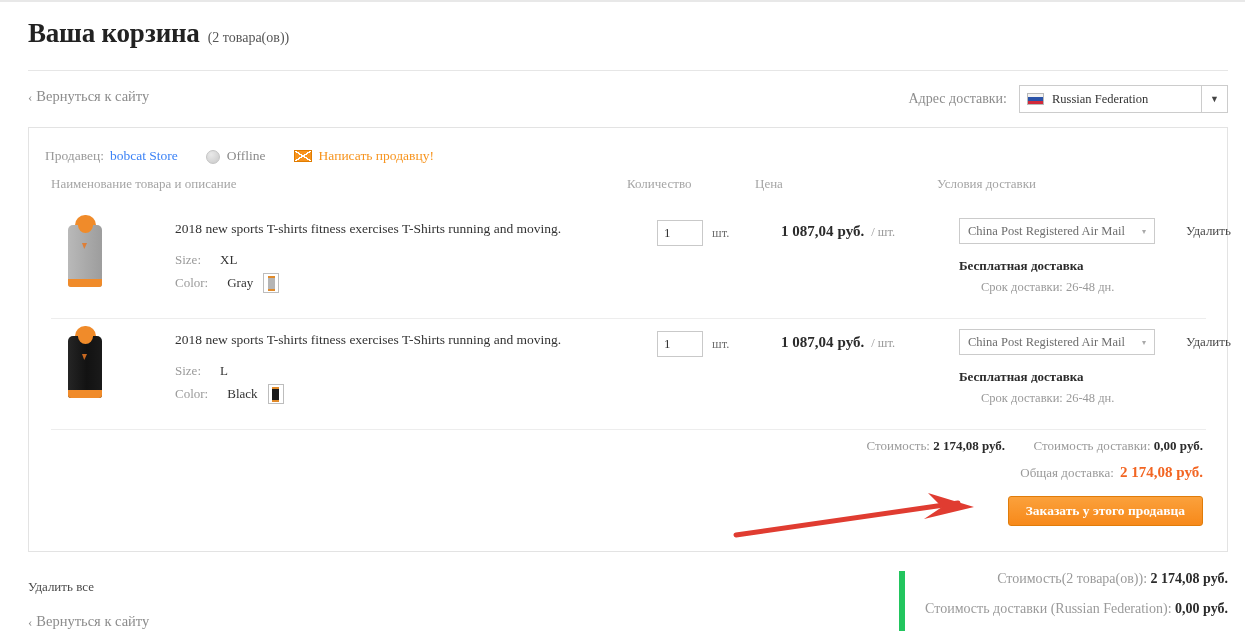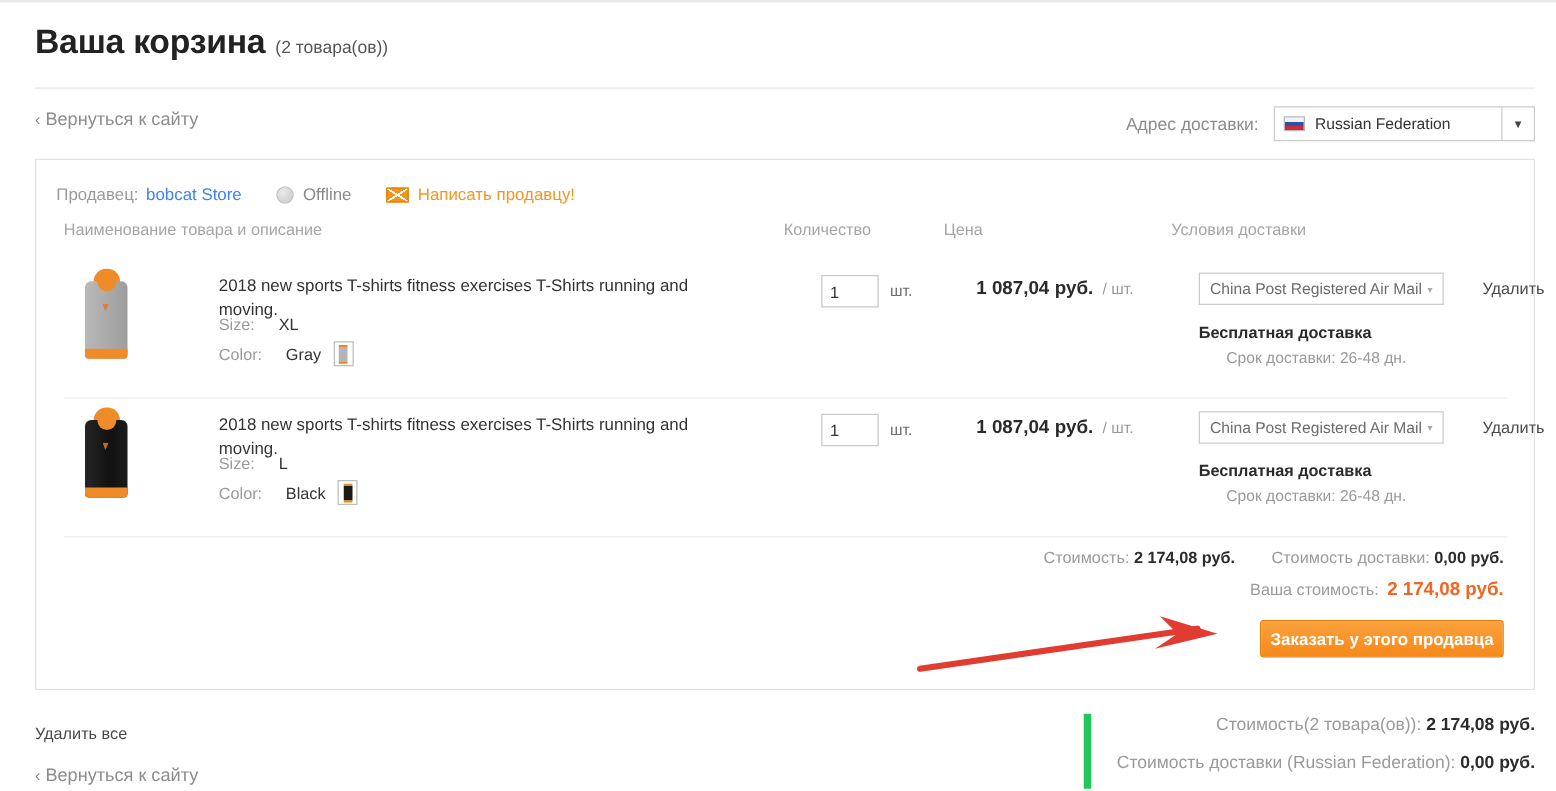--- a/index.html
+++ b/index.html
@@ -4,21 +4,21 @@
 <style>
   * { box-sizing: border-box; }
   html, body {
     margin: 0; padding: 0;
     width: 1245px; height: 633px;
     background: #ffffff;
     font-family: "Liberation Sans", sans-serif;
     color: #333333;
     overflow: hidden;
   }
-  .page { position: relative; width: 1245px; height: 562px; }
+  .page { position: relative; width: 1245px; height: 562px; font-family: Liberation Serif, serif; }
 
   .top-rule {
     position: absolute; left: 0; top: 0; width: 1245px; height: 2px;
     background: #e8e8e8;
   }
 
   
   .cart-header {
     position: absolute; left: 28px; top: 18px;
     display: flex; align-items: baseline; gap: 8px;
@@ -222,21 +222,21 @@
   .tot-line1 { font-size: 13px; white-space: nowrap; margin-bottom: 10px; }
   .tot-line1 .lbl { color: #9a9a9a; }
   .tot-line1 .val { color: #2b2b2b; font-weight: bold; }
   .tot-line1 .gap { display: inline-block; width: 22px; }
   .tot-line2 { font-size: 13px; white-space: nowrap; }
   .tot-line2 .lbl { color: #9a9a9a; }
   .tot-line2 .val { color: #f26522; font-weight: bold; font-size: 15px; margin-left: 3px; }
 
   .order-btn {
     position: absolute; right: 24px; top: 368px;
-    height: 30px; padding: 0 7px;
+    height: 30px; padding: 0 17px;
     background: linear-gradient(to bottom, #fba13c, #f7891a);
     border: 1px solid #e07c0a; border-radius: 3px;
     color: #ffffff; font-size: 13.5px; font-weight: bold;
     display: flex; align-items: center; justify-content: center;
     cursor: pointer; font-family: inherit;
   }
 
   
   .arrow-svg {
     position: absolute; left: 730px; top: 487px;
@@ -391,21 +391,21 @@
 
     <div class="totals">
       <div class="tot-line1">
         <span class="lbl">Стоимость:</span>
         <span class="val">2 174,08 руб.</span>
         <span class="gap"></span>
         <span class="lbl">Стоимость доставки:</span>
         <span class="val">0,00 руб.</span>
       </div>
       <div class="tot-line2">
-        <span class="lbl">Ваша стоимость:</span>
+        <span class="lbl">Общая доставка:</span>
         <span class="val">2 174,08 руб.</span>
       </div>
     </div>
 
     <button class="order-btn">Заказать у этого продавца</button>
   </div>
 
   <svg class="arrow-svg" viewBox="0 0 260 55">
     <line x1="6" y1="48" x2="228" y2="16" stroke="#e03c31" stroke-width="5" stroke-linecap="round"></line>
     <polygon points="244,20 198,6 212,20 194,32" fill="#e03c31"></polygon>

